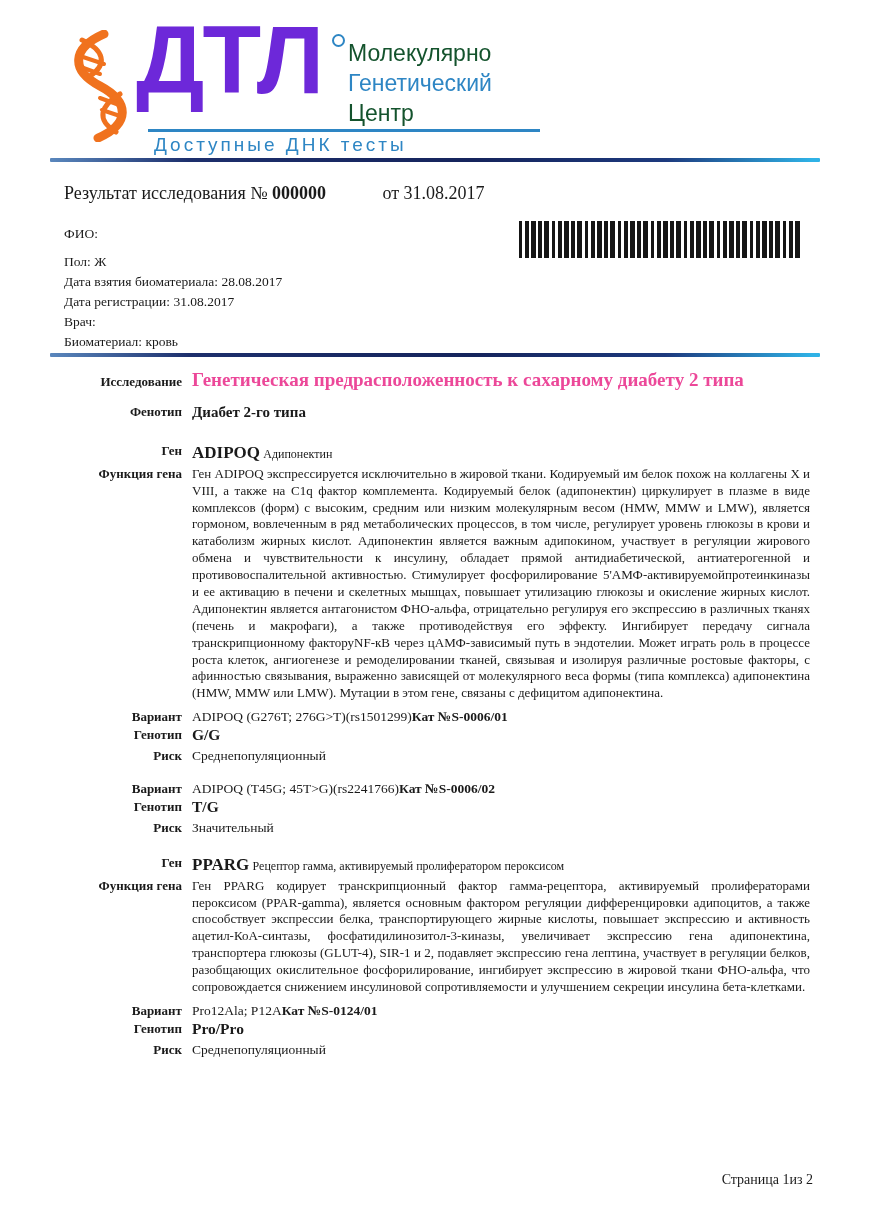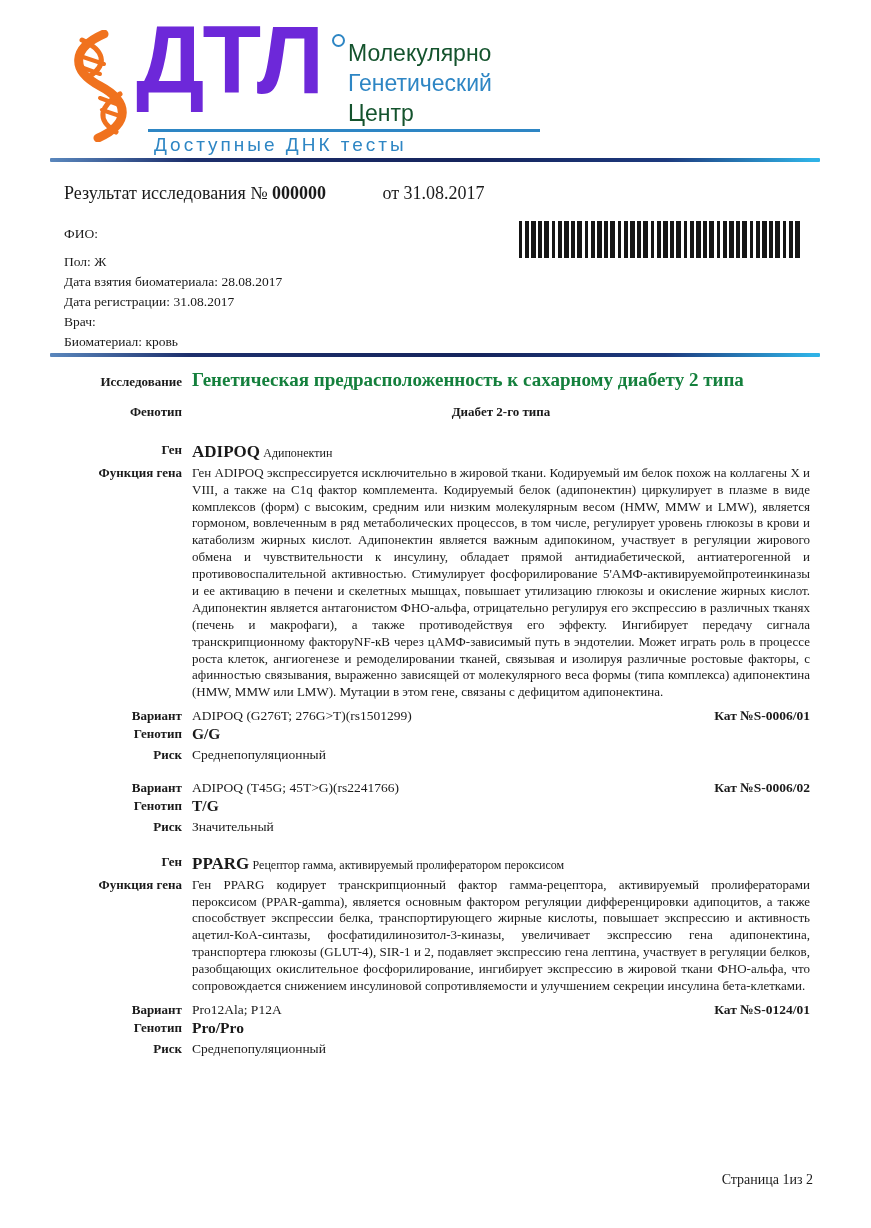--- a/index.html
+++ b/index.html
@@ -73,31 +73,31 @@
     font-size:0;white-space:nowrap;overflow:hidden;
   }
   .barcode span{display:inline-block;height:100%;background:#151515;vertical-align:top;}
 
   
   .report{position:absolute;top:369px;left:64px;width:746px;font-size:13px;}
   .row{display:grid;grid-template-columns:118px 1fr;column-gap:10px;}
   .lbl{text-align:right;font-weight:bold;font-size:13px;white-space:nowrap;}
   .row-study{margin-bottom:12px;}
   .row-study .lbl{padding-top:5px;}
-  .study-title{font-size:19px;font-weight:bold;color:#15803d;line-height:1.2;}
+  .study-title{font-size:19px;font-weight:bold;color:#ec4899;line-height:1.2;}
   .row-phenotype{margin-bottom:22px;}
-  .phenotype-value{font-size:13px;font-weight:bold;text-align:center;}
+  .phenotype-value{font-size:15px;font-weight:bold;}
   .gene-section{margin-bottom:16px;}
   .row-gene{margin-bottom:3px;}
   .gene-name{font-size:17px;font-weight:bold;}
   .gene-desc{font-size:12px;margin-top:23px;}
   .row-function{margin-bottom:7px;}
   .function-text{text-align:justify;line-height:1.3;font-size:13px;}
   .variant-block{margin-bottom:15px;}
-  .variant-line{display:flex;justify-content:space-between;align-items:baseline;}
+  .variant-line{display:flex;justify-content:flex-start;align-items:baseline;}
   .variant-value{font-size:13.5px;}
   .catalog{font-weight:bold;font-size:13.5px;white-space:nowrap;}
   .genotype-value{font-size:15.5px;font-weight:bold;line-height:1.35;}
   .risk-value{font-size:13.5px;line-height:1.5;}
   .row-genotype .lbl,.row-risk .lbl{padding-top:2px;}
 
   
   .footer{
     position:absolute;top:1172px;right:58px;
     font-size:14px;

